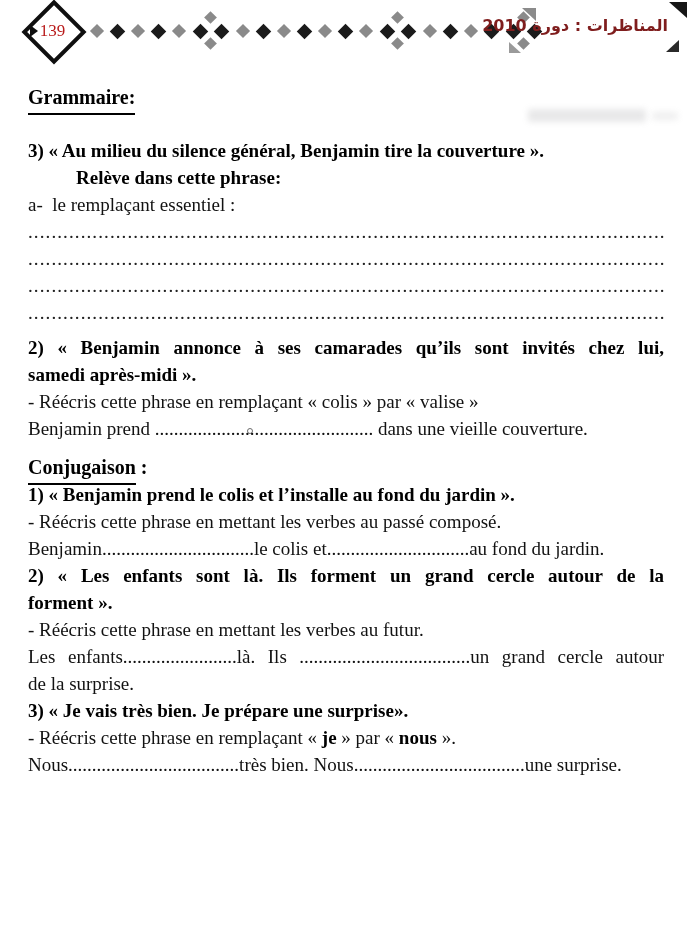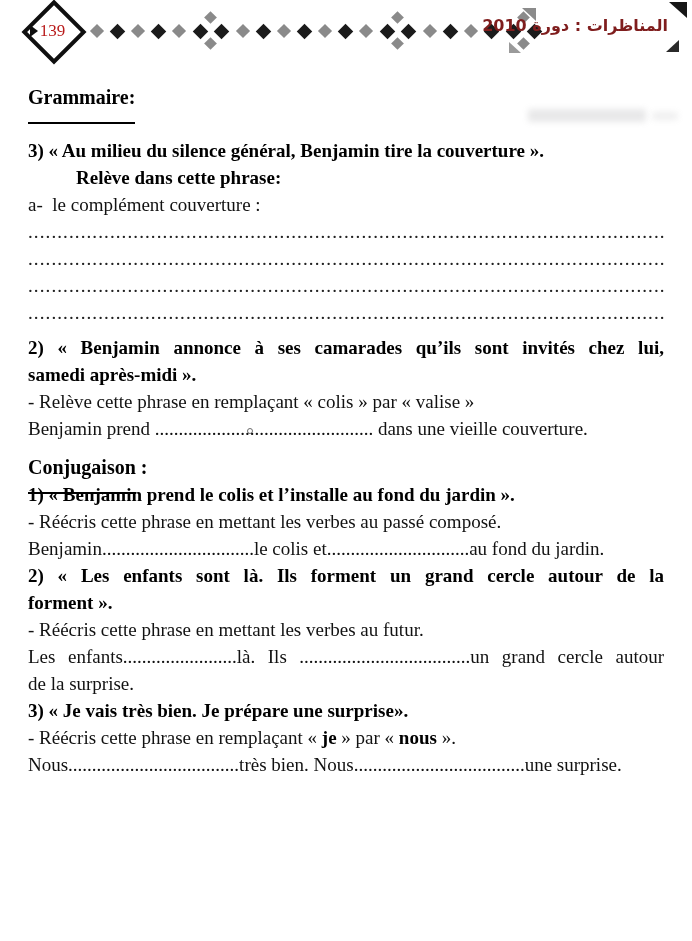--- a/index.html
+++ b/index.html
@@ -32,21 +32,21 @@
   .arabic-title{position:absolute;left:34px;top:12px;width:128px;text-align:center;
     font-family:"DejaVu Sans", sans-serif;font-weight:bold;font-size:16px;color:#7f1d1d;white-space:nowrap;}
   
   .smudge{position:absolute;background:#8d8d92;filter:blur(3px);border-radius:3px;}
   .smudge.s1{left:528px;top:109px;width:118px;height:13px;opacity:.20;}
   .smudge.s2{left:652px;top:112px;width:26px;height:8px;opacity:.14;}
   .ring{position:absolute;left:247px;top:428px;width:4px;height:4px;border:1px solid #555;border-radius:50%;opacity:.85;}
   
   .content{position:absolute;left:28px;top:84px;width:636px;font-size:19px;line-height:27px;}
   .sec-title{font-size:20px;font-weight:bold;margin:0 0 26px 0;color:#000;}
-  .u{border-bottom:2.5px solid #000;padding-bottom:14px;text-align:right;}
+  .u{border-bottom:2.5px solid #000;padding-bottom:5px;text-align:right;}
   .line{white-space:pre-wrap;}
   .b{font-weight:bold;color:#000;}
   .stretch{text-align:justify;text-align-last:justify;}
   .indent{padding-left:48px;}
   .dotline{white-space:nowrap;overflow:hidden;letter-spacing:1.1px;color:#222;}
   .mt8{margin-top:8px;}
   .conj-title{margin-top:12px;font-size:20px;font-weight:bold;color:#000;}
 </style>
 </head>
 <body>
@@ -106,29 +106,29 @@
 <div class="smudge s2"></div>
 <div class="ring"></div>
 
 <main class="content">
 
   <h2 class="sec-title"><span class="u">Grammaire:</span></h2>
 
   <div class="line b">3) « Au milieu du silence général, Benjamin tire la couverture ».</div>
   <div class="line b indent">Relève dans cette phrase:</div>
 
-  <div class="line">a-  le complément couverture :</div>
+  <div class="line">a-  le remplaçant essentiel :</div>
   <div class="dotline">..........................................................................................................................................</div>
   <div class="dotline">..........................................................................................................................................</div>
   <div class="dotline">..........................................................................................................................................</div>
   <div class="dotline">..........................................................................................................................................</div>
 
   <div class="line b stretch mt8">2) « Benjamin annonce à ses camarades qu’ils sont invités chez lui,</div>
   <div class="line b">samedi après-midi ».</div>
-  <div class="line">- Relève cette phrase en remplaçant « colis » par « valise »</div>
+  <div class="line">- Réécris cette phrase en remplaçant « colis » par « valise »</div>
   <div class="line">Benjamin prend .............................................. dans une vieille couverture.</div>
 
   <div class="conj-title"><span class="u">Conjugaison</span><span> :</span></div>
 
   <div class="line b">1) « Benjamin prend le colis et l’installe au fond du jardin ».</div>
   <div class="line">- Réécris cette phrase en mettant les verbes au passé composé.</div>
   <div class="line">Benjamin................................le colis et..............................au fond du jardin.</div>
 
   <div class="line b stretch">2) « Les enfants sont là. Ils forment un grand cercle autour de la</div>
   <div class="line b">forment ».</div>

